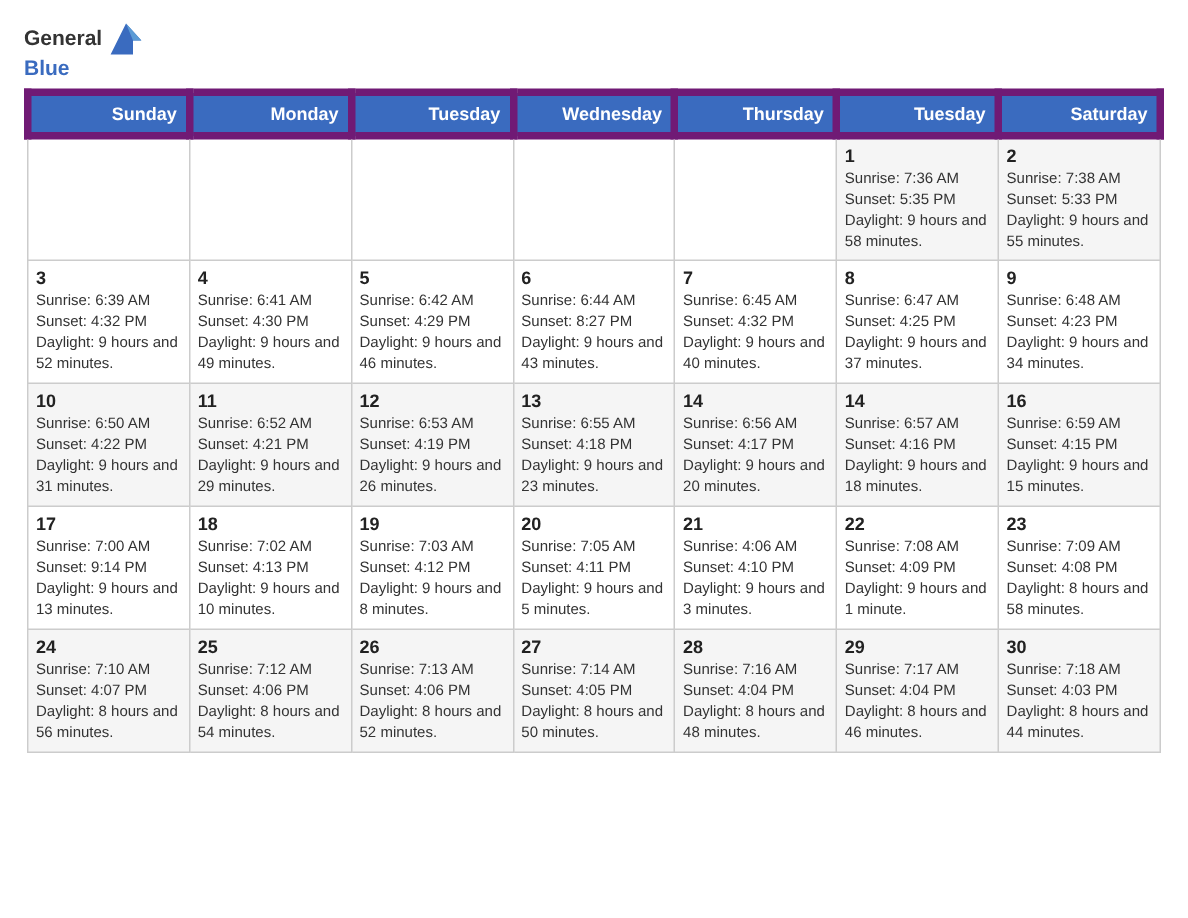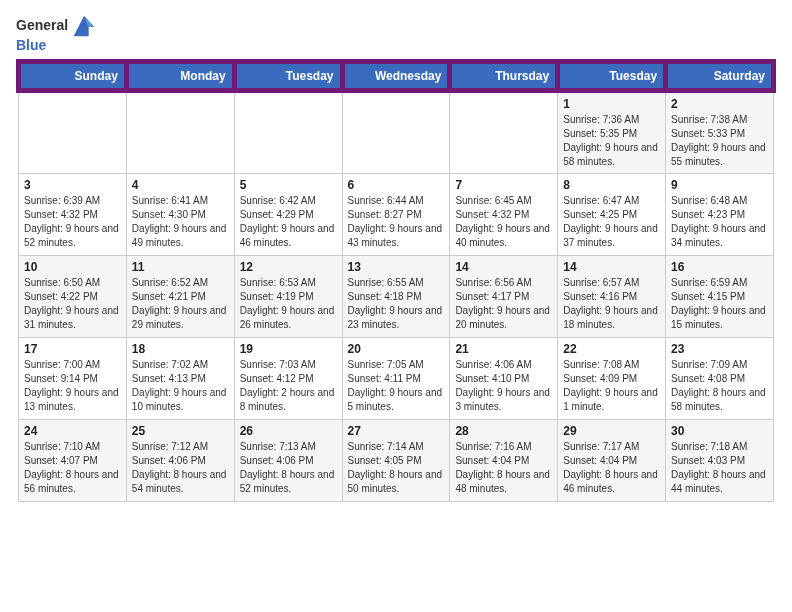--- a/index.html
+++ b/index.html
@@ -283,21 +283,21 @@
               <div>Sunrise: 7:02 AM</div>
               <div>Sunset: 4:13 PM</div>
               <div>Daylight: 9 hours and 10 minutes.</div>
             </div>
           </td>
           <td>
             <span class="day-num">19</span>
             <div class="day-info">
               <div>Sunrise: 7:03 AM</div>
               <div>Sunset: 4:12 PM</div>
-              <div>Daylight: 2 hours and 8 minutes.</div>
+              <div>Daylight: 9 hours and 8 minutes.</div>
             </div>
           </td>
           <td>
             <span class="day-num">20</span>
             <div class="day-info">
               <div>Sunrise: 7:05 AM</div>
               <div>Sunset: 4:11 PM</div>
               <div>Daylight: 9 hours and 5 minutes.</div>
             </div>
           </td>

